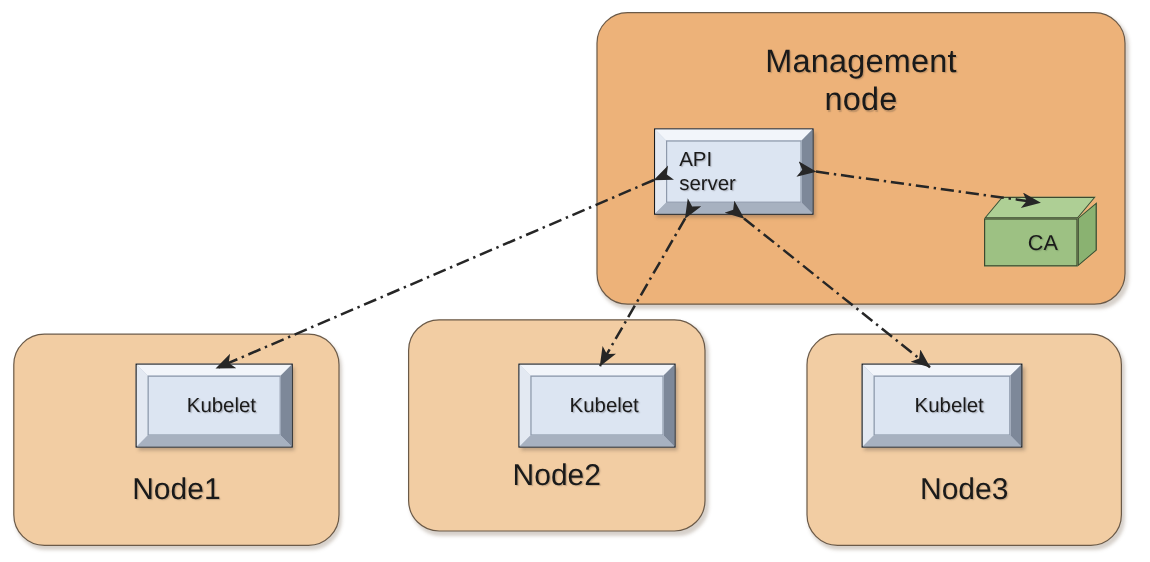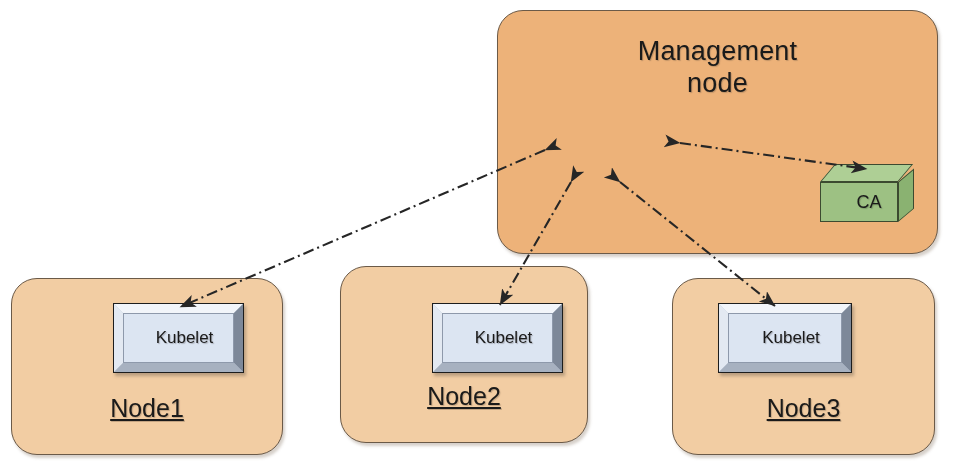--- a/index.html
+++ b/index.html
@@ -46,21 +46,20 @@
   }
   .node-title {
     position: absolute;
     left: 0;
     right: 0;
     text-align: center;
     color: #1a1a1a;
     font-size: 25px;
     line-height: 28px;
     text-shadow: 1px 1px 1px rgba(110,90,70,.35);
-    text-decoration: underline;
   }
 
   
   .bevel {
     position: absolute;
     box-sizing: border-box;
     border: 1.7px solid #1d1d1d;
     background: #b9c3d2;
     box-shadow: 2px 3px 3px rgba(80,70,60,.35);
   }
@@ -186,20 +185,29 @@
 </head>
 <body>
 
 <div id="canvas">
 
   <div class="region region-mgmt" style="left:497px; top:10px; width:441px; height:244px;">
     <div class="region-title" style="top:24px;">Management
 node</div>
   </div>
 
+  <div class="bevel" style="left:545px; top:107px; width:133px; height:72px;">
+    <div class="bv bv-top"></div>
+    <div class="bv bv-left"></div>
+    <div class="bv bv-right"></div>
+    <div class="bv bv-bottom"></div>
+    <div class="face"></div>
+    <div class="bv-label">API
+server</div>
+  </div>
 
   <div class="cuboid" style="left:820px; top:164px; width:94px; height:58px;">
     <div class="cu-top"></div>
     <div class="cu-side"></div>
     <div class="cu-front">CA</div>
   </div>
 
   <div class="region region-node" style="left:11px; top:278px; width:272px; height:177px;">
     <div class="node-title" style="top:115px;">Node1</div>
   </div>

